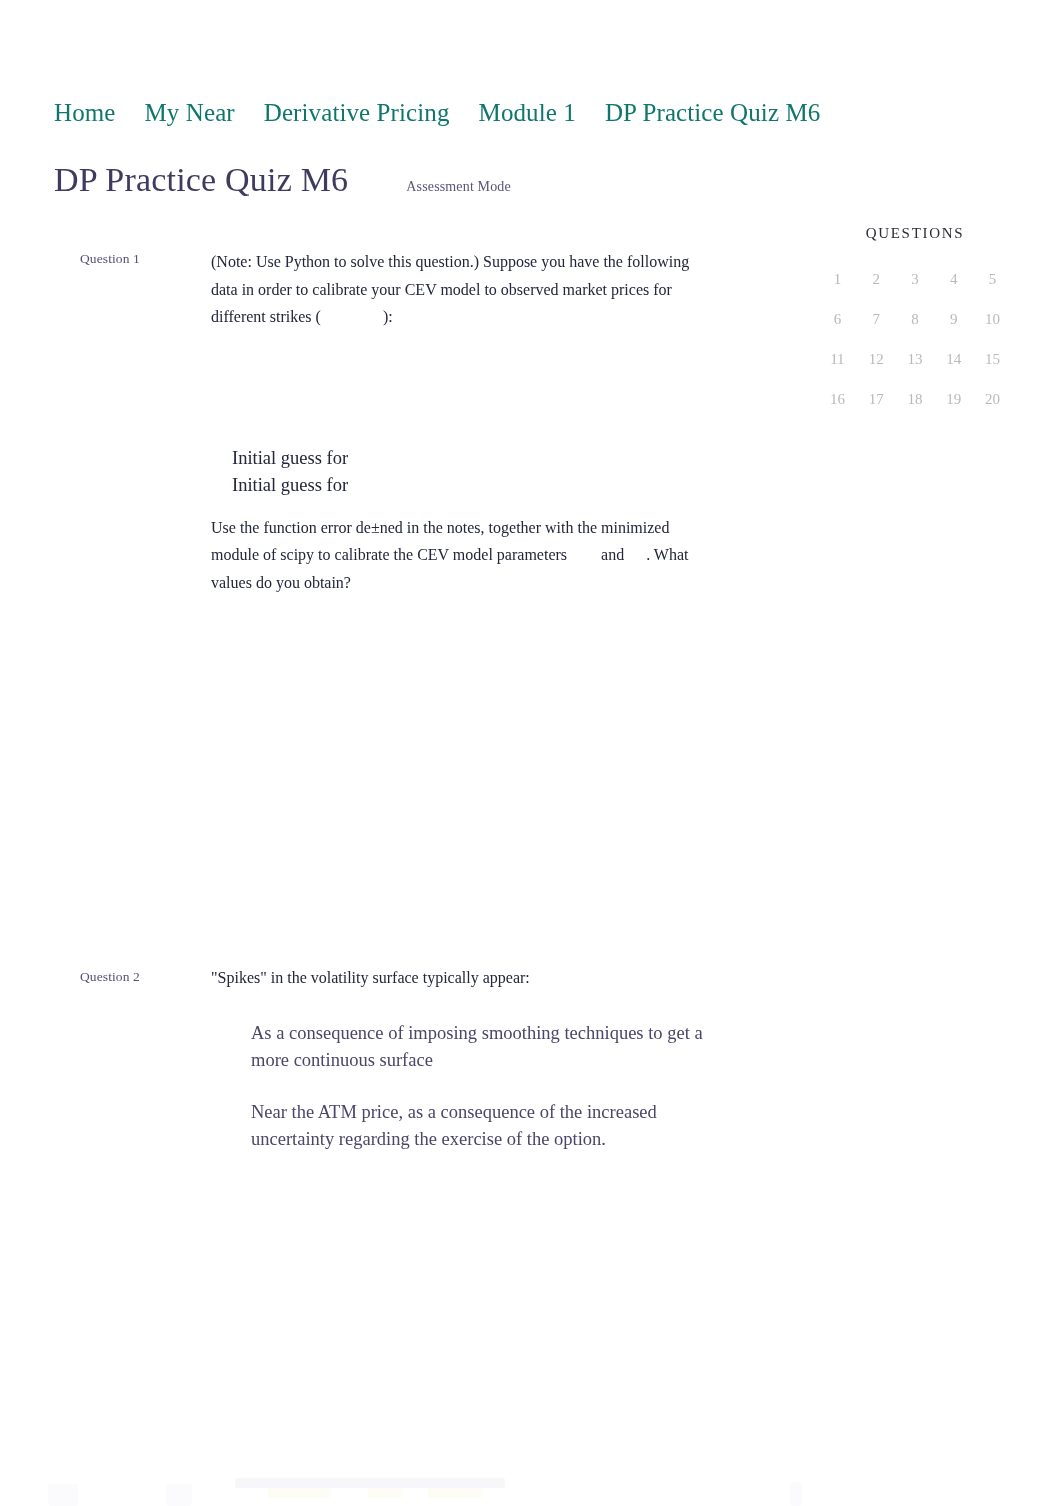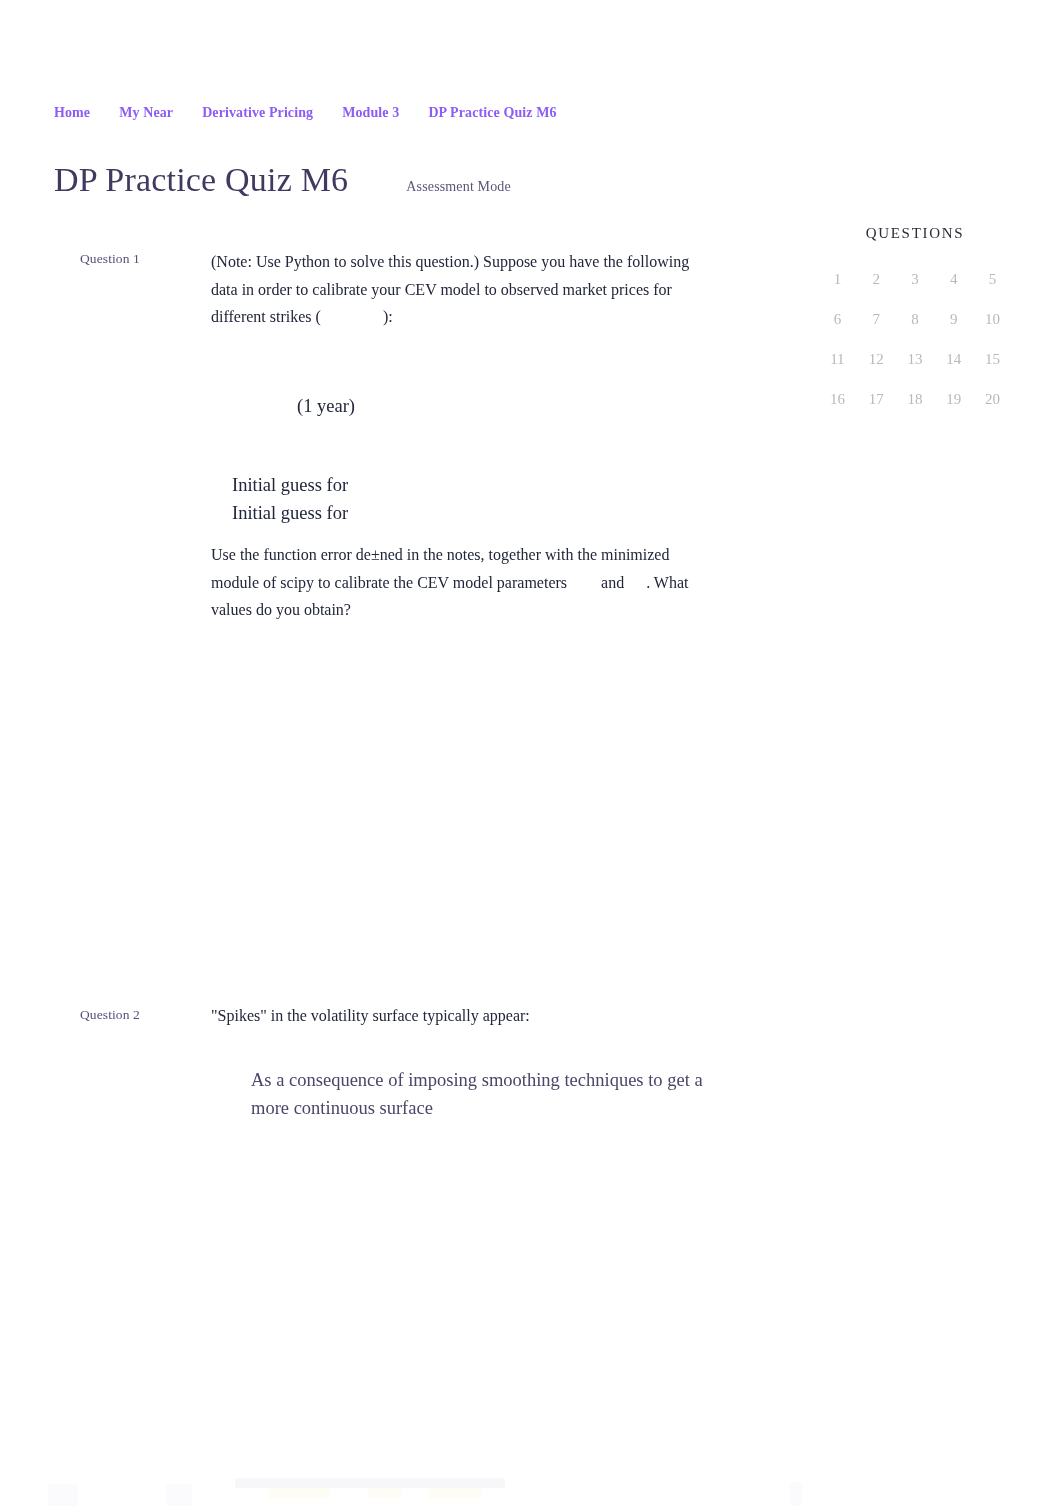--- a/index.html
+++ b/index.html
@@ -21,27 +21,26 @@
   
   .breadcrumb {
     position: absolute;
     left: 54px;
     top: 100px;
     display: flex;
     align-items: baseline;
     white-space: nowrap;
   }
   .crumb {
-    font-size: 14px;
+    font-size: 25px;
     line-height: 26px;
-    color: #8b5cf6;
+    color: #0f766e;
     letter-spacing: 0.1px;
     text-decoration: none;
     margin-right: 29px;
-    font-weight: bold;
   }
   .crumb:last-child { margin-right: 0; }
 
   
   .title-row {
     position: absolute;
     left: 54px;
     top: 158px;
     display: flex;
     align-items: baseline;
@@ -118,21 +117,21 @@
 
   .line-gap-sm { height: 14px; }
   .line-gap-md { height: 26px; }
 
   .indent-1 { padding-left: 21px; }
   .indent-2 { padding-left: 86px; }
 
   
   .options {
     margin-left: 40px;
-    margin-top: 38px;
+    margin-top: 28px;
   }
   .option {
     font-size: 18.5px;
     line-height: 27.5px;
     color: #4a4668;
     margin-bottom: 24px;
     max-width: 460px;
   }
   .option:last-child { margin-bottom: 0; }
 
@@ -199,21 +198,21 @@
     border-radius: 2px;
   }
 </style>
 </head>
 <body>
 
 <nav class="breadcrumb">
   <a class="crumb" href="#">Home</a>
   <a class="crumb" href="#">My Near</a>
   <a class="crumb" href="#">Derivative Pricing</a>
-  <a class="crumb" href="#">Module 3</a>
+  <a class="crumb" href="#">Module 1</a>
   <a class="crumb" href="#">DP Practice Quiz M6</a>
 </nav>
 
 <div class="title-row">
   <h1 class="page-title">DP Practice Quiz M6</h1>
   <span class="assessment-mode">Assessment Mode</span>
 </div>
 
 <main class="quiz-body">
 
@@ -221,23 +220,20 @@
     <div class="q-label">Question 1</div>
 
     <div class="q-content">
 
       <p class="q-stem">
         <span>(Note:  Use Python to solve this question.) Suppose you have the following data in order to calibrate your CEV model to observed market prices for different strikes (</span><span class="math-gap" style="width:62px"></span><span>):</span>
       </p>
 
       <div class="math-gap math-block" style="height:62px"></div>
 
-      <p class="q-stem-indent indent-2">
-        <span class="math-gap" style="width:0px"></span><span>(1 year)</span>
-      </p>
 
       <div class="line-gap-md"></div>
 
 
       <div class="math-gap math-block" style="height:26px"></div>
 
       <p class="q-stem-indent indent-1">
         <span>Initial guess for</span><span class="math-gap" style="width:40px"></span>
       </p>
 
@@ -256,20 +252,21 @@
   </section>
 
   <section class="question-block">
     <div class="q-label" style="top:14px">Question 2</div>
 
     <div class="q-content">
       <p class="q-stem">"Spikes" in the volatility surface typically appear:</p>
 
       <div class="options">
         <div class="option">As a consequence of imposing smoothing techniques to get a more continuous surface</div>
+        <div class="option">Near the ATM price, as a consequence of the increased uncertainty regarding the exercise of the option.</div>
       </div>
     </div>
   </section>
 
 </main>
 
 <aside class="questions-panel">
   <h2 class="questions-heading">QUESTIONS</h2>
 
   <div class="q-grid">

